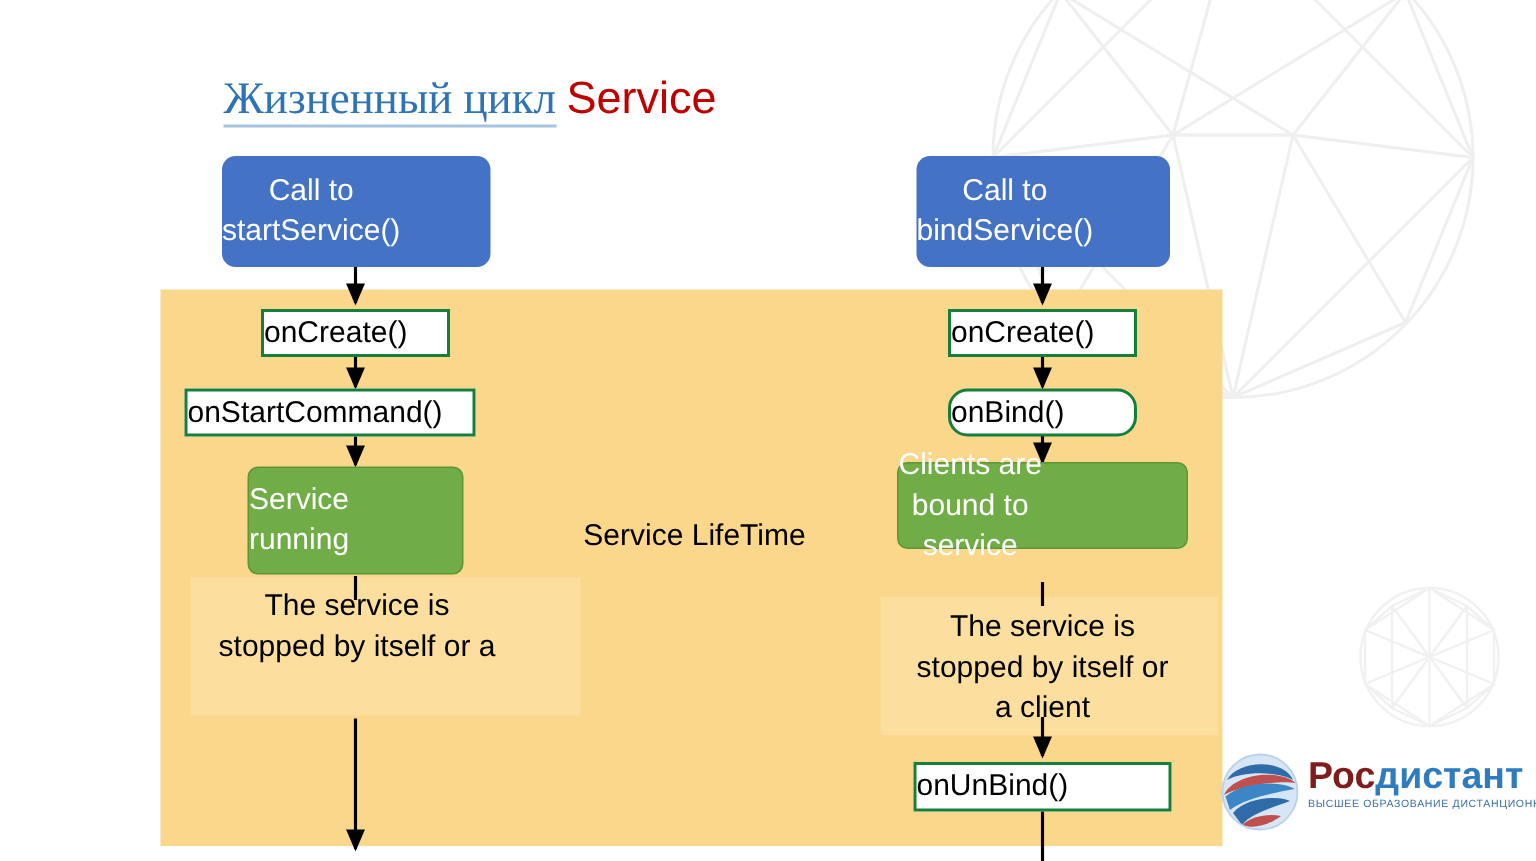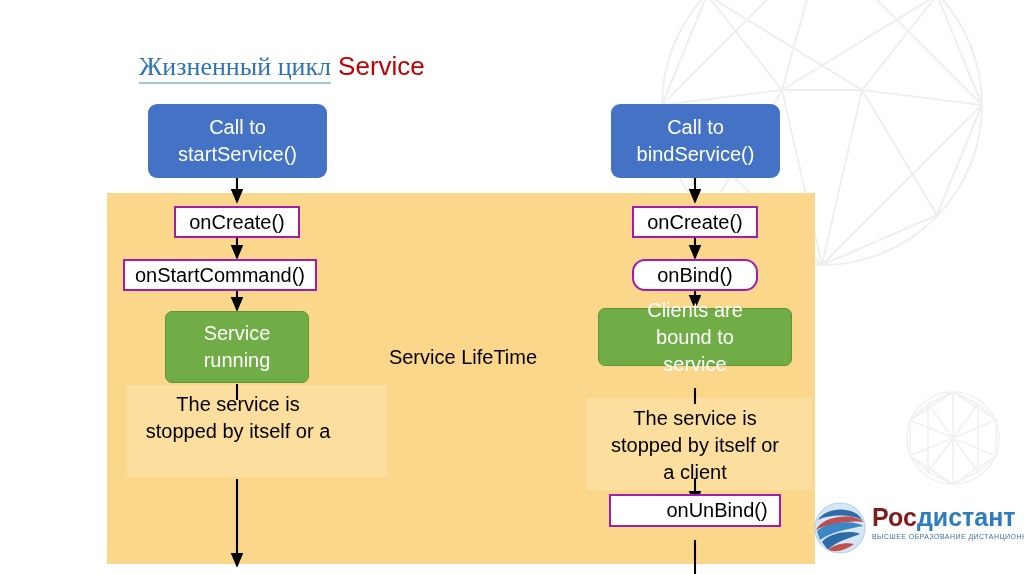--- a/index.html
+++ b/index.html
@@ -21,24 +21,24 @@
     position: absolute;
     pointer-events: none;
     opacity: 1;
   }
   #wm-big { top: -60px; left: 612px; width: 420px; height: 330px; }
   #wm-small { top: 382px; left: 888px; width: 130px; height: 112px; }
 
   
   #title {
     position: absolute;
-    left: 139px;
+    left: 149px;
     top: 51px;
     white-space: nowrap;
-    font-size: 26px;
+    font-size: 30px;
     line-height: 30px;
   }
   #title .ru {
     font-family: "Liberation Serif", serif;
     color: #2E74B5;
     border-bottom: 2px solid #A6C3DF;
     padding-bottom: 1px;
   }
   #title .en {
     font-family: "Liberation Sans", sans-serif;
@@ -70,40 +70,40 @@
     line-height: 27px;
     color: #000;
   }
 
   
   .node {
     position: absolute;
     box-sizing: border-box;
     display: flex;
     align-items: center;
-    justify-content: center;
+    justify-content: flex-start;
     text-align: center;
     font-size: 20px;
     line-height: 27px;
   }
   .node.blue {
     background: #4472C4;
     color: #ffffff;
     border-radius: 9px;
   }
   .node.green {
     background: #70AD47;
     color: #ffffff;
     border-radius: 7px;
     border: 1px solid #5E9537;
   }
   .node.white {
     background: #ffffff;
     color: #000000;
-    border: 2px solid #a21caf;
+    border: 2px solid #15803d;
   }
 
   
   .caption {
     position: absolute;
     text-align: center;
     font-size: 20px;
     line-height: 27px;
     color: #000;
   }
@@ -260,21 +260,21 @@
     <div>service</div>
   </div>
 </div>
 
 <div class="caption" style="left:584px; top:405px; width:222px;">
   <div>The service is</div>
   <div>stopped by itself or</div>
   <div>a client</div>
 </div>
 
-<div class="node white" style="left:609px; top:494px; width:172px; height:33px;padding-left:44px;">
+<div class="node white" style="left:609px; top:508px; width:172px; height:33px;">
   <span>onUnBind()</span>
 </div>
 
 <div id="logo">
   <svg style="position:absolute; left:0; top:0; width:56px; height:56px;" viewBox="0 0 56 56" xmlns="http://www.w3.org/2000/svg">
     <circle cx="28" cy="28" r="25" fill="#5B9BD5" opacity="0.25"></circle>
     <path d="M6 20 C14 6, 44 6, 50 20 C40 14, 16 14, 6 20 Z" fill="#2E6BA8"></path>
     <path d="M4 30 C10 16, 40 12, 52 22 C40 20, 14 24, 4 30 Z" fill="#C0504D"></path>
     <path d="M5 31 C16 21, 42 20, 51 26 C40 28, 18 32, 8 40 Z" fill="#3D86C6"></path>
     <path d="M10 42 C18 32, 40 30, 48 34 C38 38, 22 42, 16 50 Z" fill="#2E6BA8"></path>

